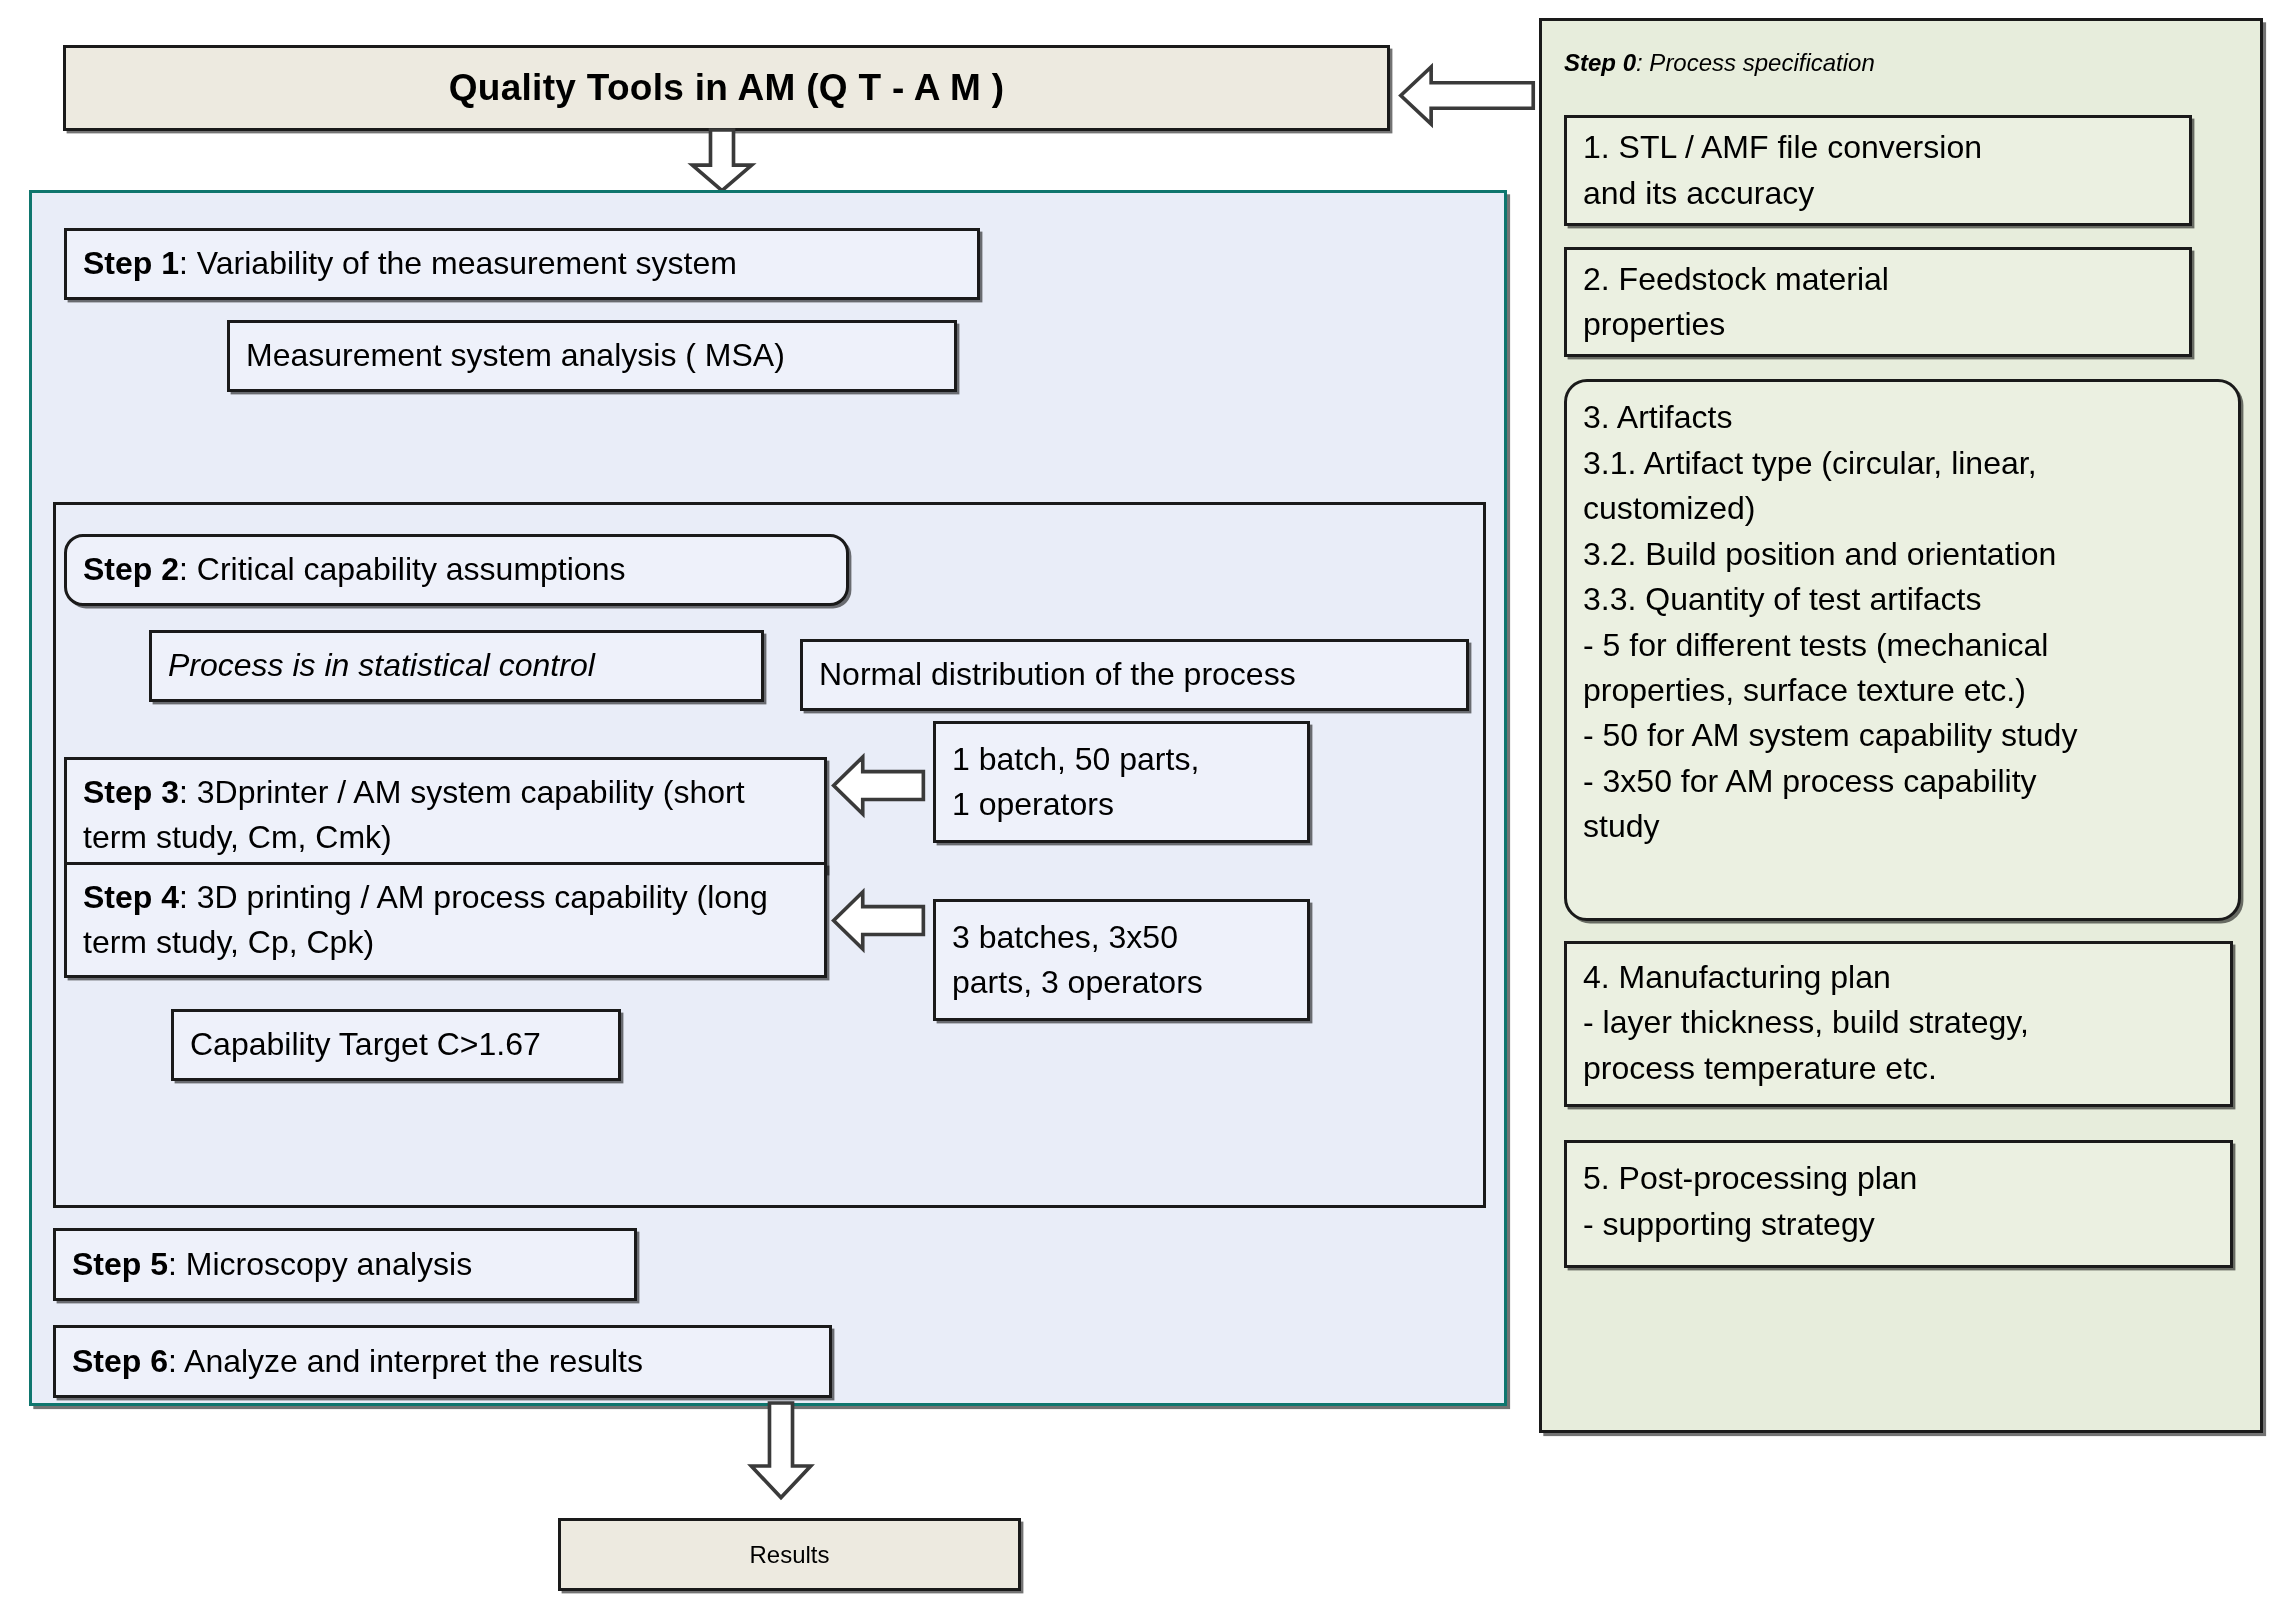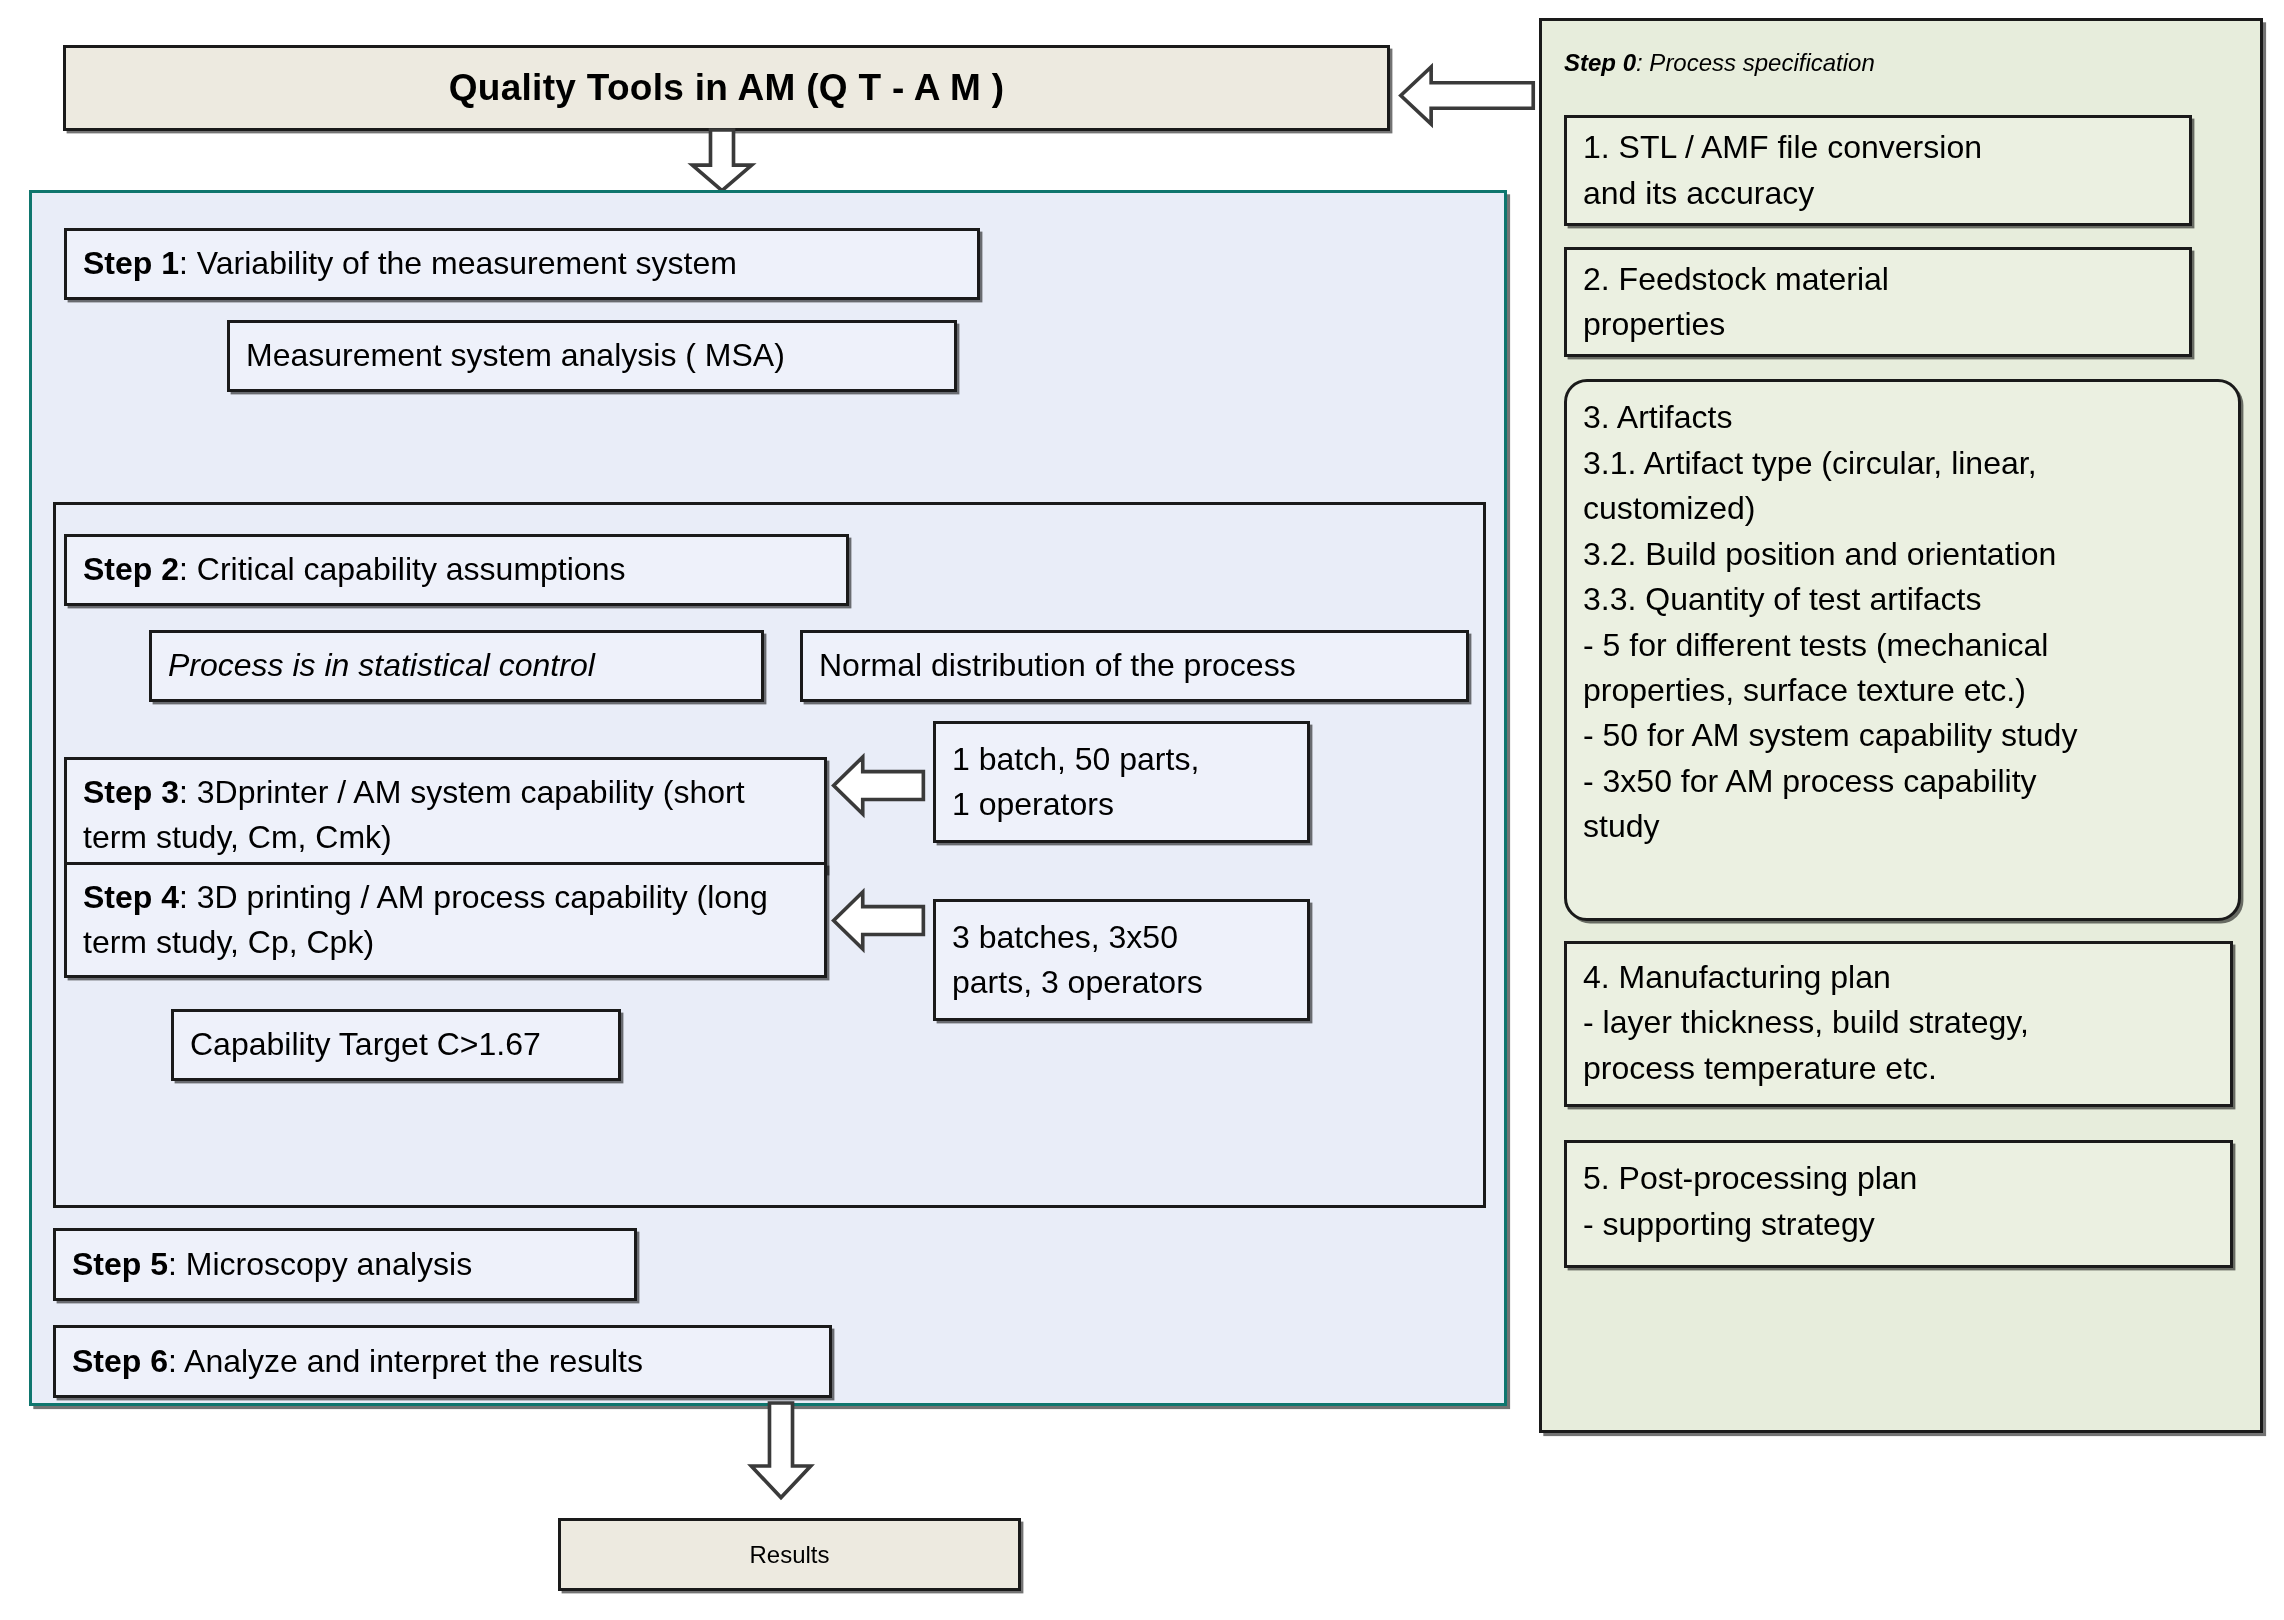--- a/index.html
+++ b/index.html
@@ -114,28 +114,28 @@
       <span class="txt t40"><b class="lead">Step 1</b><span>: Variability of the measurement system</span></span>
     </div>
 
     <div class="box bluebox pad" style="left:195px;top:127px;width:730px;height:72px;">
       <span class="txt t40">Measurement system analysis ( MSA)</span>
     </div>
 
 
     <div class="inner-group abs" style="left:21px;top:309px;width:1433px;height:706px;"></div>
 
-    <div class="box bluebox pad" style="left:32px;top:341px;width:785px;height:72px;">
+    <div class="box bluebox pad" style="left:32px;top:341px;width:785px;height:72px;border-radius:19px;">
       <span class="txt t40"><b class="lead">Step 2</b><span>: Critical capability assumptions</span></span>
     </div>
 
     <div class="box bluebox pad" style="left:117px;top:437px;width:615px;height:72px;font-style:italic;">
       <span class="txt t40">Process is in statistical control</span>
     </div>
-    <div class="box bluebox pad" style="left:768px;top:437px;width:669px;height:72px;">
+    <div class="box bluebox pad" style="left:768px;top:446px;width:669px;height:72px;">
       <span class="txt t40">Normal distribution of the process</span>
     </div>
 
     <div class="box bluebox pad" style="left:32px;top:536px;width:763px;height:116px;margin-top:28px;">
       <span class="txt t40"><b class="lead">Step 3</b><span>: 3Dprinter / AM system capability (short term study, Cm, Cmk)</span></span>
     </div>
 
     <div class="box bluebox pad" style="left:901px;top:528px;width:377px;height:122px;">
       <span class="txt t40">1 batch, 50 parts,
 1 operators</span>

